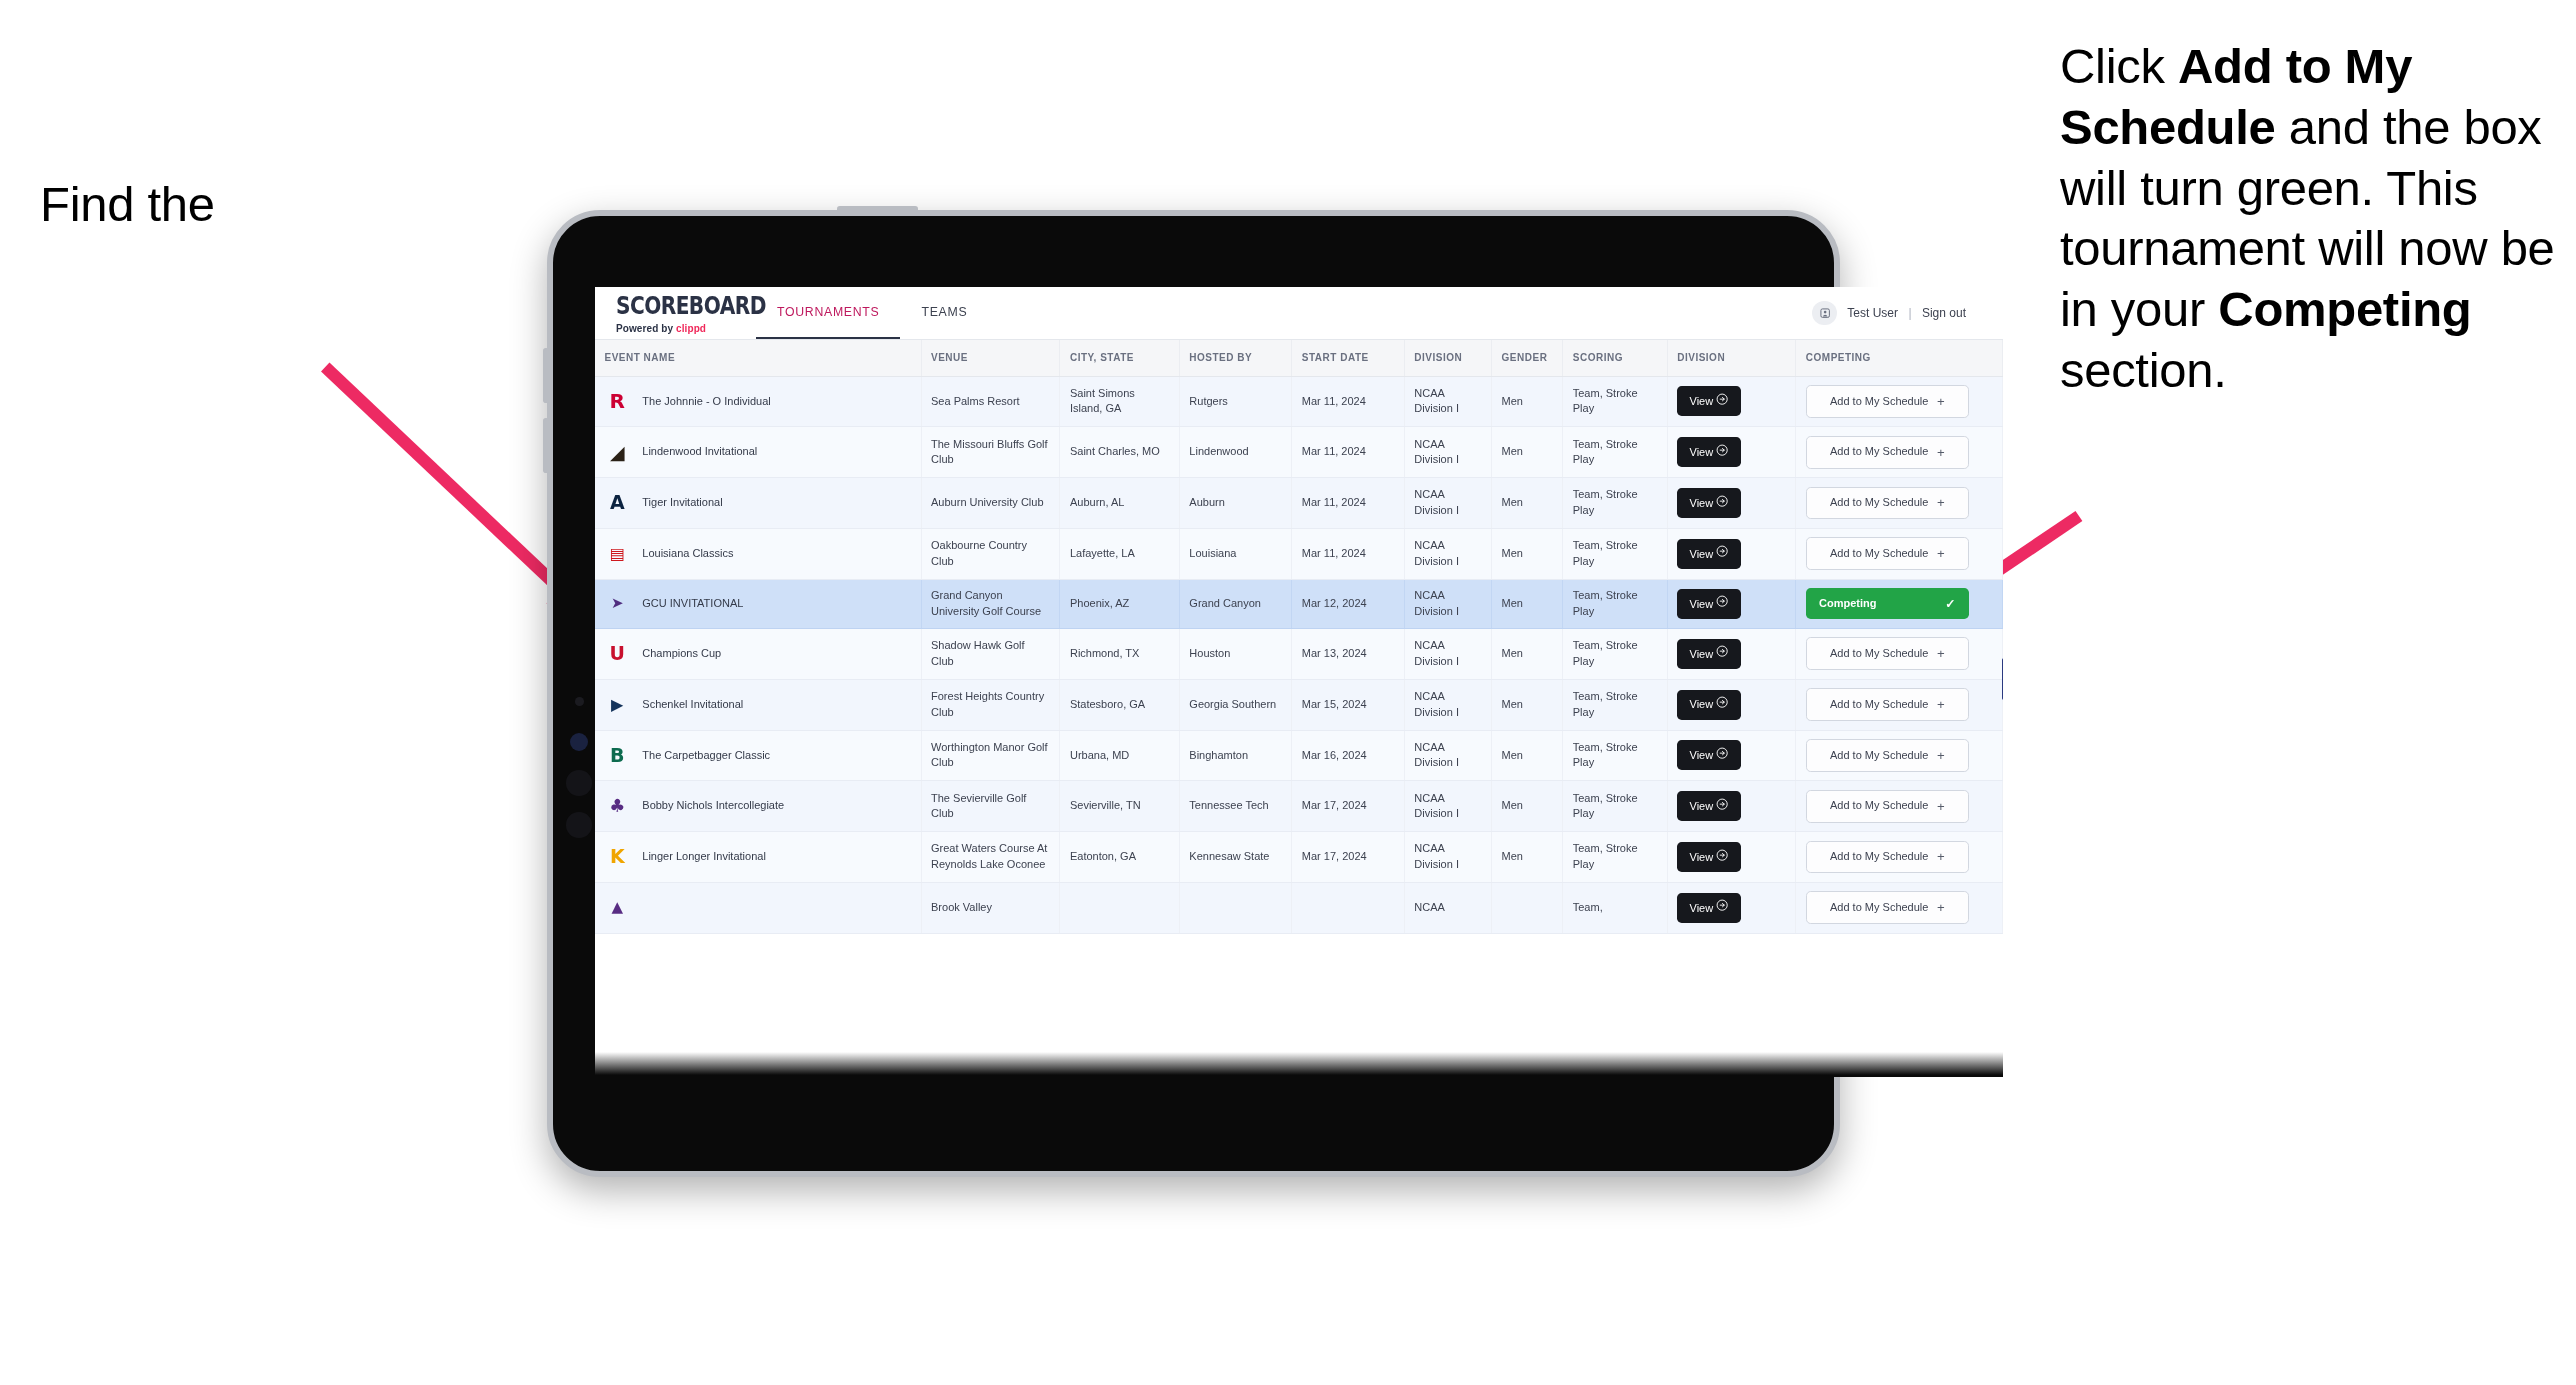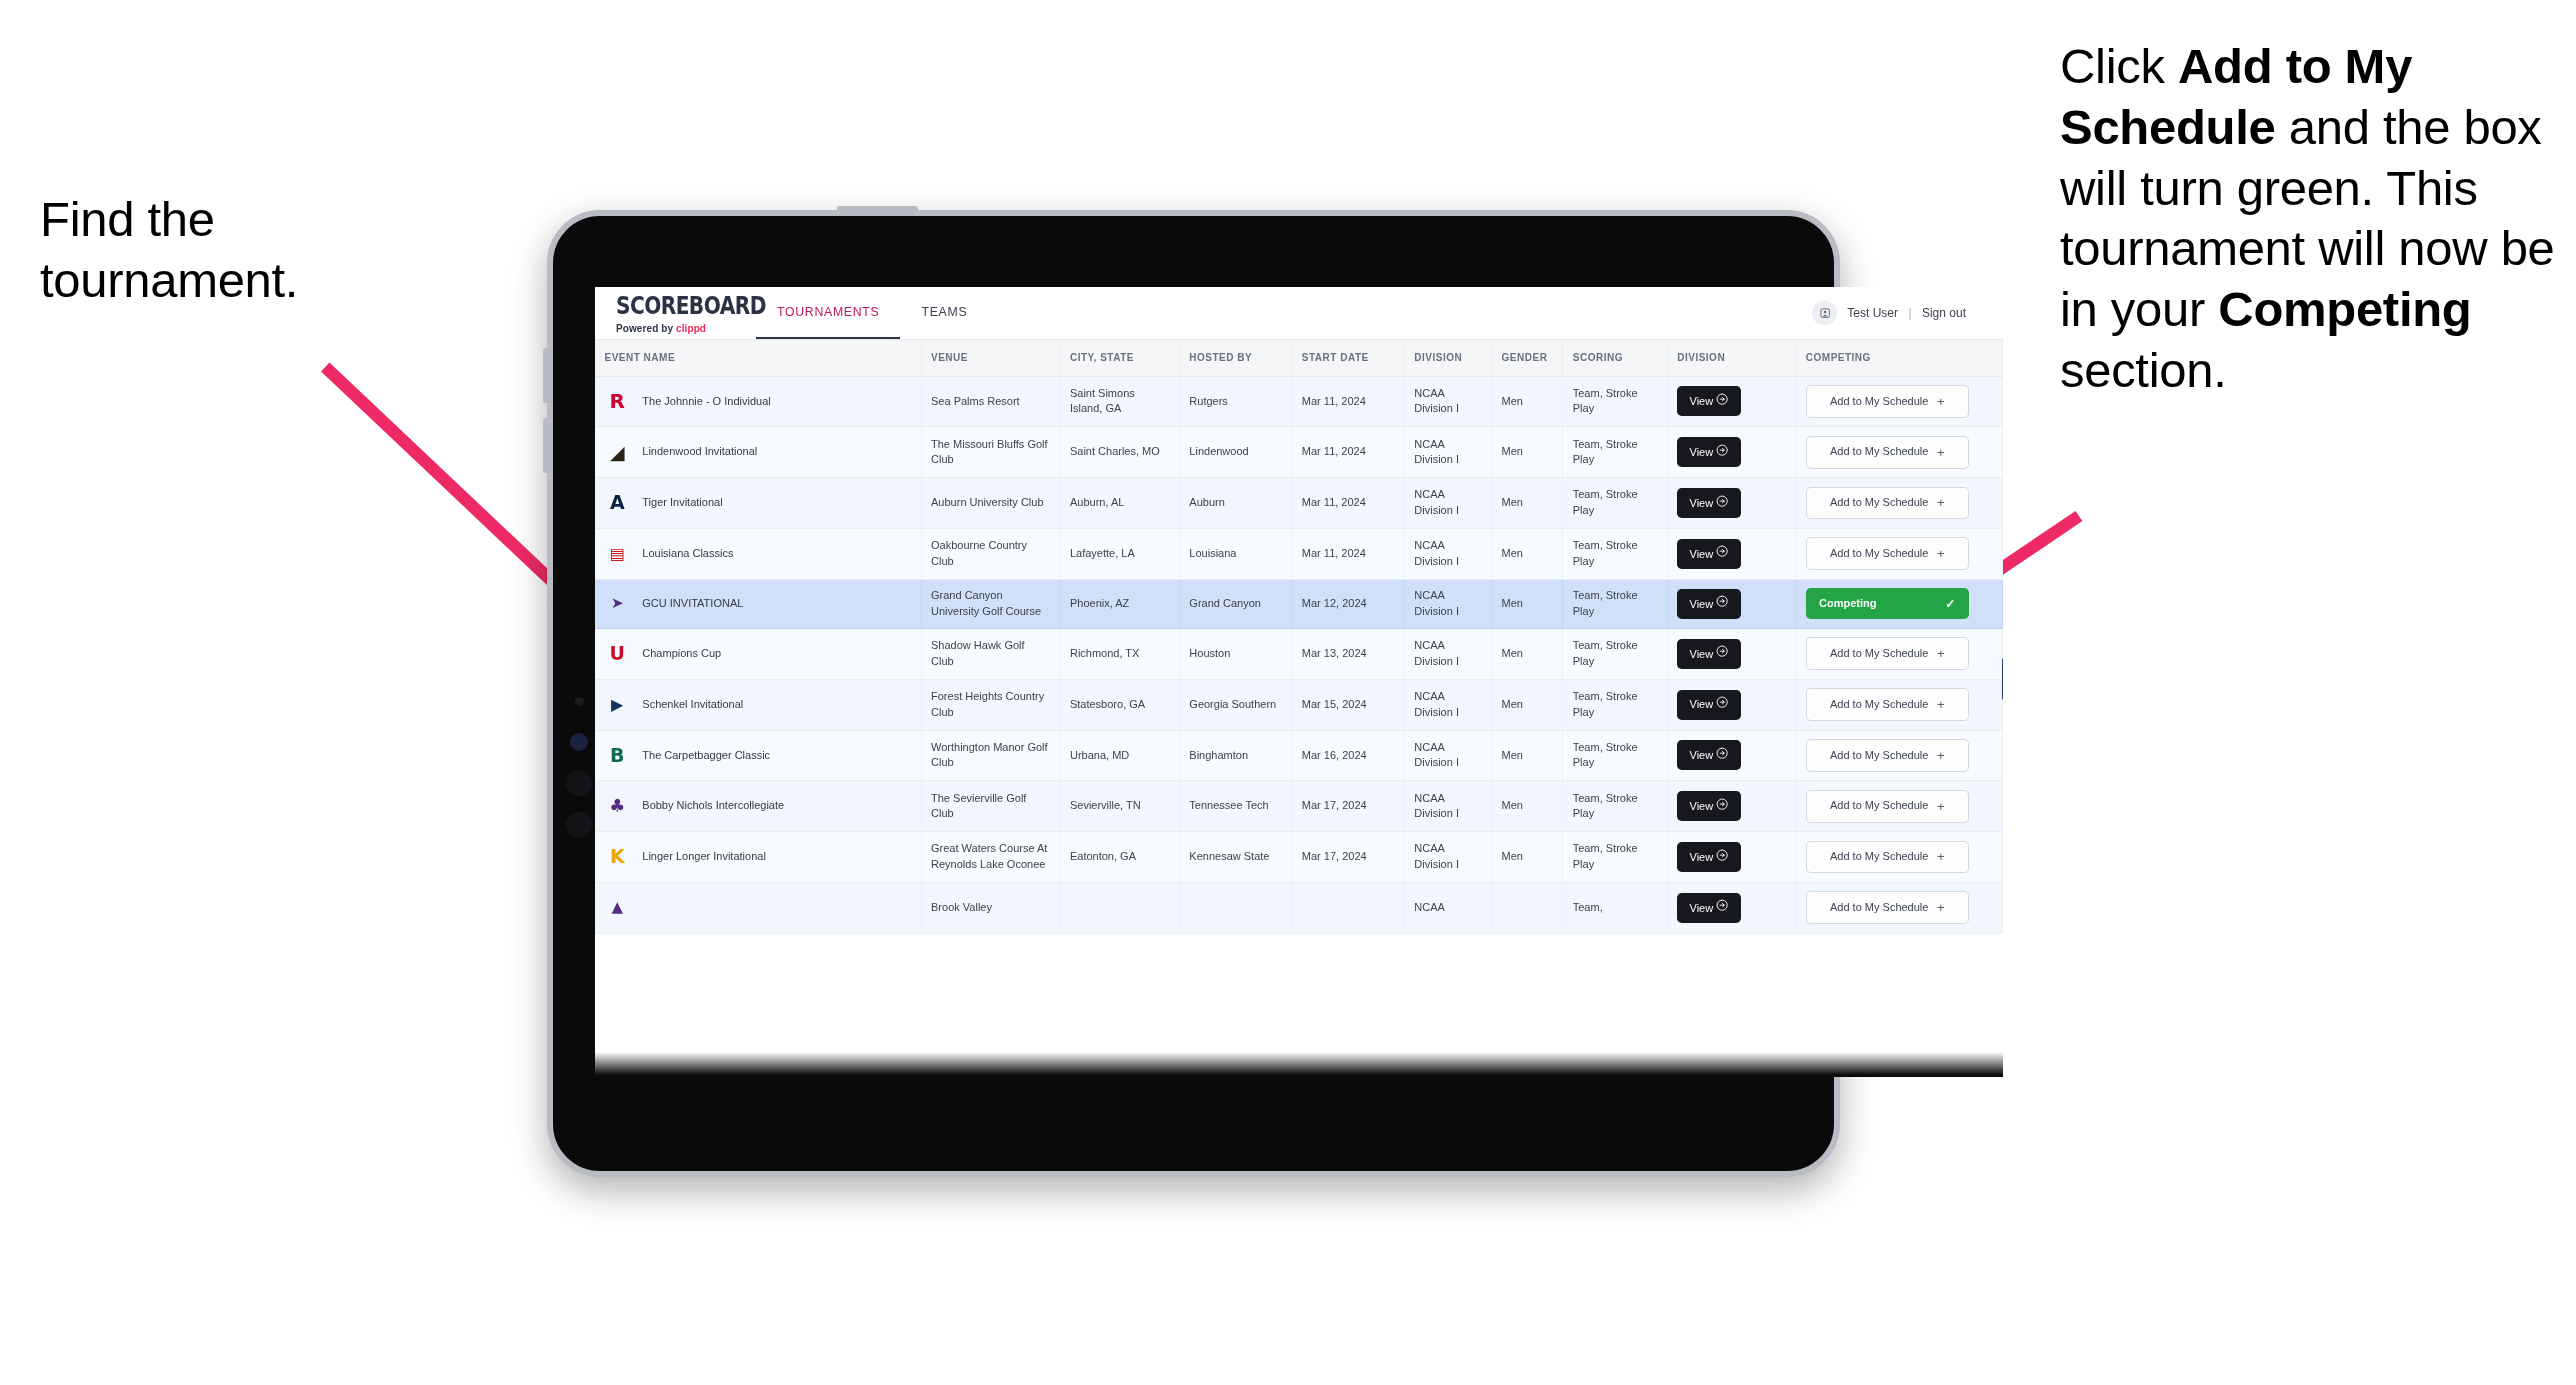--- a/index.html
+++ b/index.html
@@ -14,21 +14,21 @@
   
   .annot {
     position: absolute;
     color: #000;
     font-size: 49px;
     line-height: 1.24;
     font-weight: 400;
     letter-spacing: -0.3px;
   }
   .annot b { font-weight: 700; }
-  #annot-left  { left: 40px;  top: 189px; width: 407px; }
+  #annot-left  { left: 40px;  top: 174px; width: 407px; }
   #annot-right { left: 2060px; top: 36px; width: 530px; }
 
   
   .arrow-svg { position: absolute; overflow: visible; }
 
   
   #tablet {
     position: absolute; left: 547px; top: 210px;
     width: 1293px; height: 967px;
     background: #0a0a0a;
@@ -163,21 +163,20 @@
     background: #2b3a80; border-radius: 2.8px;
   }
 </style>
 </head>
 <body>
 
 <div id="stage">
 
   <div class="annot" id="annot-left">
     <div>Find the</div>
-    <div>tournament.</div>
   </div>
 
   <div class="annot" id="annot-right">
     <span>Click </span><b>Add to My Schedule</b><span> and the box will turn green. This tournament will now be in your </span><b>Competing</b><span> section.</span>
   </div>
 
   <svg class="arrow-svg" id="arrow-left" style="left:312px; top:350px;" width="312" height="312" viewBox="0 0 330 330">
     <line x1="14" y1="18" x2="270" y2="260" stroke="#ED2A63" stroke-width="13"></line>
     <polygon points="300,295 248,268 268,240" fill="#ED2A63"></polygon>
   </svg>

